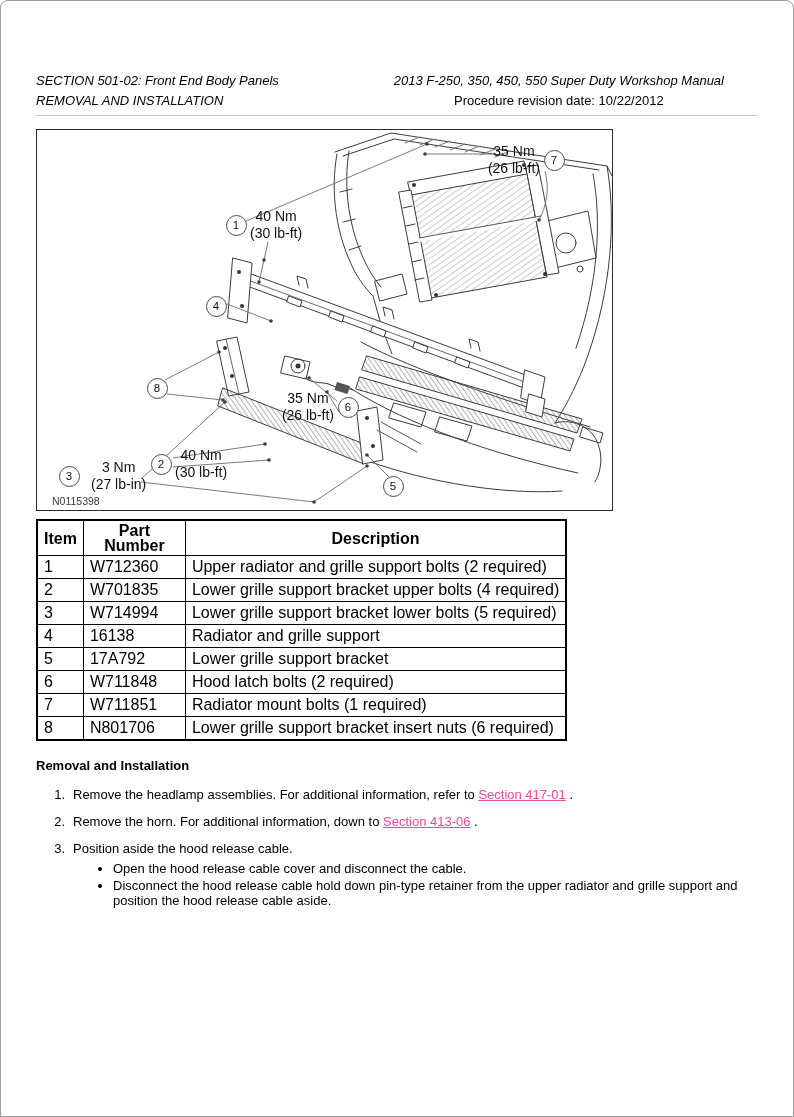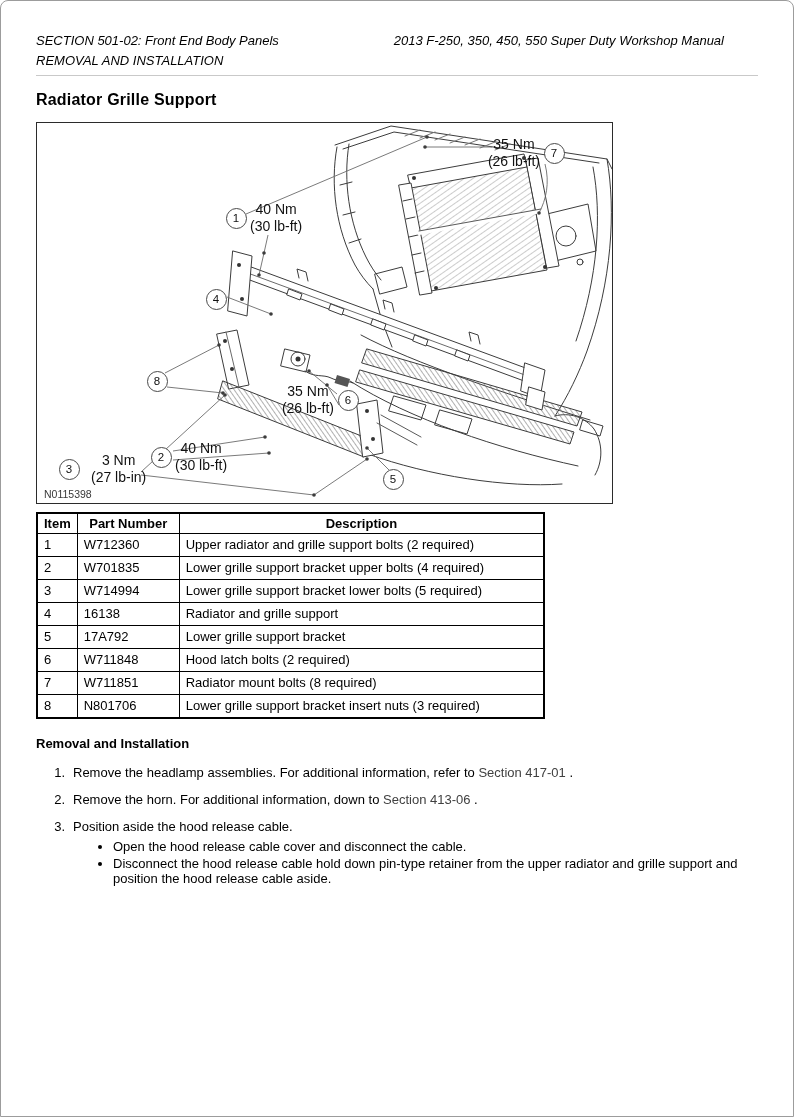--- a/index.html
+++ b/index.html
@@ -1,64 +1,64 @@
 <!DOCTYPE html>
 <html><head>
 <meta charset="utf-8">
 <style>
   html,body{margin:0;padding:0}
   body{width:794px;height:1117px;background:#fff;font-family:"Liberation Sans",sans-serif;color:#000;position:relative;overflow:hidden}
   .page{position:absolute;inset:0;border:1px solid #9c9c9c;border-radius:8px 8px 0 0;background:#fff;box-sizing:border-box}
   .content{padding:0 35px}
-  .doc-header{display:flex;justify-content:space-between;margin-top:30px;font-size:13px;line-height:20px}
+  .doc-header{display:flex;justify-content:space-between;margin-top:70px;font-size:13px;line-height:20px}
   .hdr-left div{font-style:italic}
   .hdr-right{text-align:center;padding-right:34px}
   .hdr-right .manual{font-style:italic}
   .rule{border:none;border-top:1px solid #c9c9c9;margin:4px 0 0 0;height:0}
   .title{font-size:16px;font-weight:bold;margin:15px 0 0 0;letter-spacing:.2px}
   
   .figure{position:relative;width:575px;height:380px;border:1px solid #2b2b2b;margin-top:13px;background:#fff}
   .figure svg{display:block;position:absolute;inset:0}
   .callout{position:absolute;width:21px;height:21px;border:1.3px solid #4a4a4a;border-radius:50%;background:#fff;display:flex;align-items:center;justify-content:center;font-size:11.5px;color:#111;z-index:3;box-sizing:border-box}
   .torque{position:absolute;transform:translateY(-50%);font-size:14px;line-height:1.18;text-align:center;white-space:nowrap;color:#111;z-index:3}
-  .figure-id{position:absolute;left:7px;bottom:3px;font-size:10.5px;color:#383838;z-index:3}
+  .figure-id{position:absolute;left:15px;bottom:3px;font-size:10.5px;color:#383838;z-index:3}
   
-  table.parts{border-collapse:collapse;margin-top:8px;font-size:13px;border:2px solid #000;table-layout:fixed}
+  table.parts{border-collapse:collapse;margin-top:8px;font-size:16px;border:2px solid #000;table-layout:fixed}
   .c-item{width:40px}.c-part{width:102px}.c-desc{width:365px}
   table.parts th{border:1px solid #000;font-weight:bold;text-align:center;padding:2px 6px;line-height:15px}
   table.parts td{border:1px solid #000;padding:2px 6px;line-height:18px;overflow:hidden;white-space:nowrap}
   
   .proc-heading{font-size:13px;font-weight:bold;margin:17px 0 0 0}
   .steps{margin-top:14px}
   .step{display:flex;margin-bottom:12px;font-size:13px;line-height:15px}
   .step-num{flex:none;width:29px;text-align:right;margin-right:8px}
   .step-text{flex:1;padding-right:12px}
   .bullets{margin:5px 0 0 0;padding-left:40px;list-style:disc}
   .bullets li{margin-bottom:1px;line-height:15.5px}
-  a.link{color:#404040;cursor:pointer}
+  a.link{color:#ec4899;text-decoration:underline;cursor:pointer}
 </style>
 </head>
 <body>
 
 <div class="page">
   <div class="content">
 
     <div class="doc-header">
       <div class="hdr-left">
         <div>SECTION 501-02: Front End Body Panels</div>
         <div>REMOVAL AND INSTALLATION</div>
       </div>
       <div class="hdr-right">
         <div class="manual">2013 F-250, 350, 450, 550 Super Duty Workshop Manual</div>
+        <div>Procedure revision date: 10/22/2012</div>
       </div>
     </div>
 
     <hr class="rule">
 
-    <h1 class="title">Radiator Grille Support</h1>
 
     <div class="figure">
       <svg viewBox="0 0 575 380" width="575" height="380">
         <defs>
           <pattern id="hR" patternUnits="userSpaceOnUse" width="5" height="5" patternTransform="rotate(55)">
             <line x1="0" y1="0" x2="0" y2="5" stroke="#9a9a9a" stroke-width="1"></line>
           </pattern>
           <pattern id="hG" patternUnits="userSpaceOnUse" width="4" height="4" patternTransform="rotate(-35)">
             <line x1="0" y1="0" x2="0" y2="4" stroke="#6f6f6f" stroke-width="1.1"></line>
           </pattern>
@@ -235,26 +235,26 @@
             <td>Lower grille support bracket</td>
           </tr>
           <tr>
             <td>6</td>
             <td>W711848</td>
             <td>Hood latch bolts (2 required)</td>
           </tr>
           <tr>
             <td>7</td>
             <td>W711851</td>
-            <td>Radiator mount bolts (8 required)</td>
+            <td>Radiator mount bolts (1 required)</td>
           </tr>
           <tr>
             <td>8</td>
             <td>N801706</td>
-            <td>Lower grille support bracket insert nuts (3 required)</td>
+            <td>Lower grille support bracket insert nuts (6 required)</td>
           </tr>
         </tbody>
     </table>
 
     <h2 class="proc-heading">Removal and Installation</h2>
 
     <div class="steps">
       <div class="step">
         <span class="step-num">1.</span>
         <span class="step-text"><span>Remove the headlamp assemblies. For additional information, refer to </span><a class="link">Section 417-01</a><span> .</span></span>

